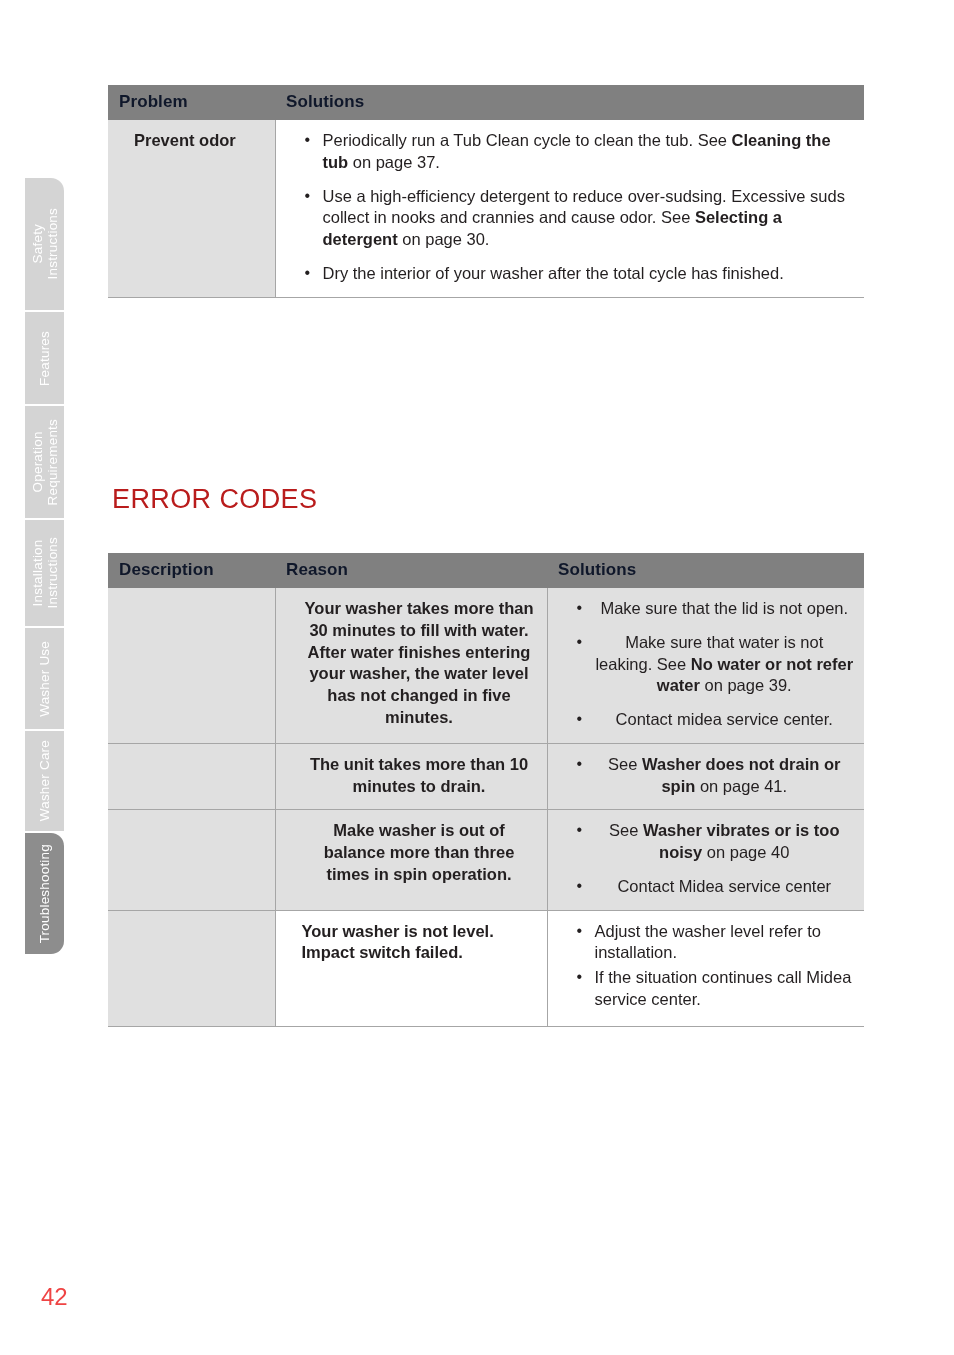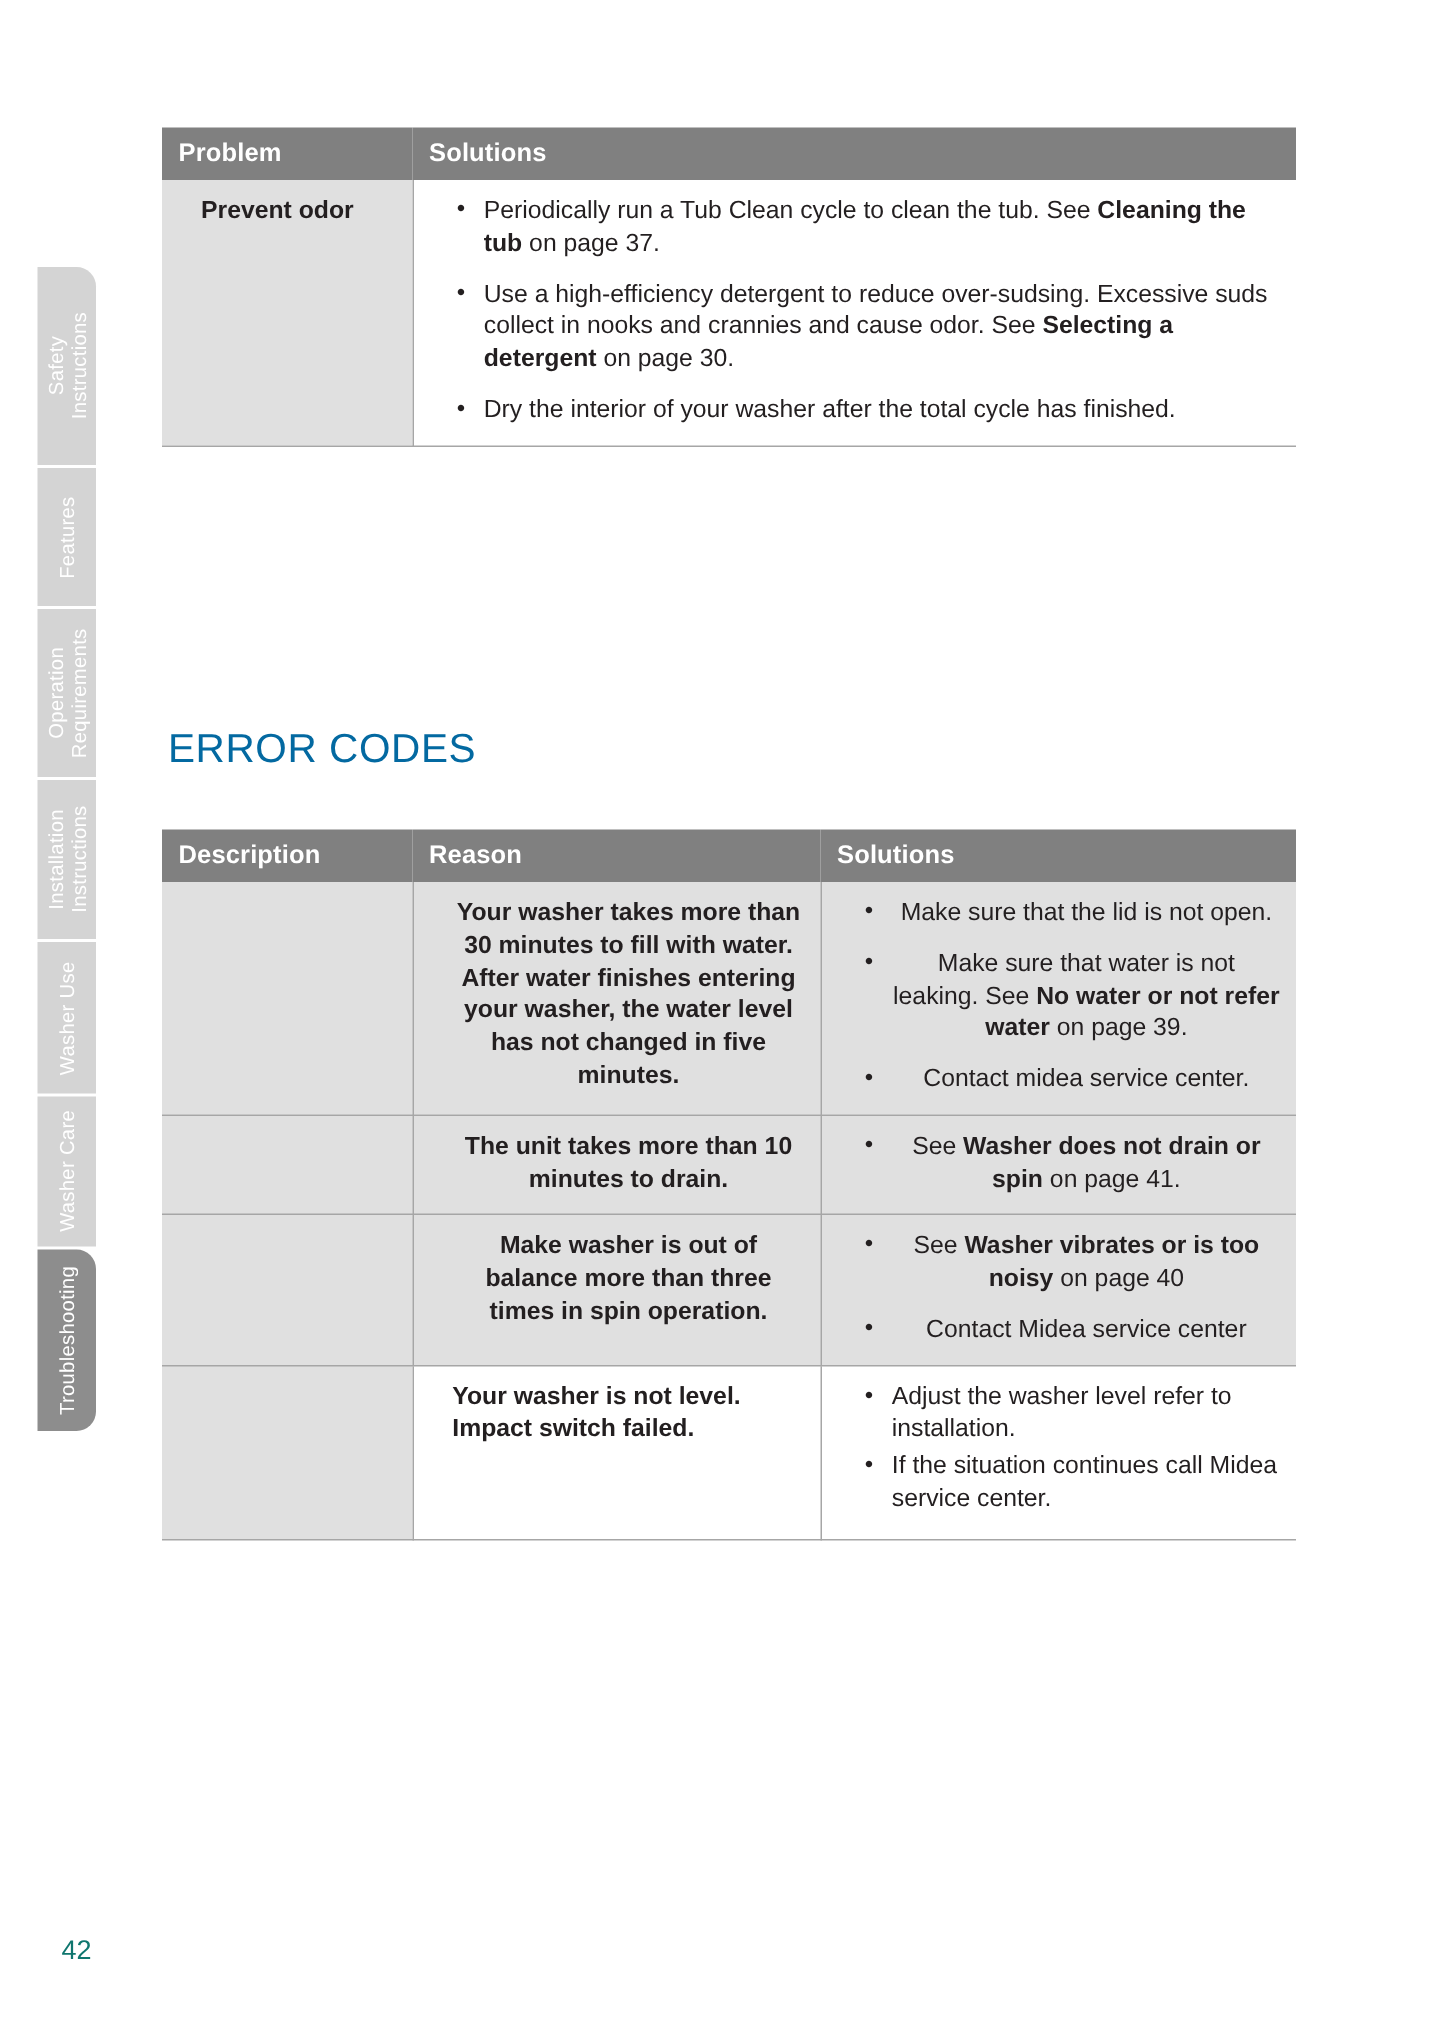--- a/index.html
+++ b/index.html
@@ -49,34 +49,34 @@
     font-family: "Liberation Sans", sans-serif;
   }
 
   
   .section-heading {
     position: absolute;
     left: 112px;
     font-size: 27px;
     font-weight: 400;
     letter-spacing: 0.4px;
-    color: #0369a1;
+    color: #b91c1c;
     font-family: "Liberation Sans", sans-serif;
   }
 
   
   .doc-table {
     position: absolute;
     border-collapse: collapse;
     table-layout: fixed;
     font-family: "Liberation Sans", sans-serif;
   }
   .doc-table thead th {
     background: #808080;
-    color: #ffffff;
+    color: #0f172a;
     font-size: 17px;
     font-weight: bold;
     text-align: left;
     padding: 7px 0 8px 11px;
     border: none;
     letter-spacing: 0.1px;
   }
   .doc-table td {
     vertical-align: top;
     padding: 10px 10px 12px 26px;
@@ -117,22 +117,22 @@
     color: #231f20;
   }
   .b { font-weight: bold; }
 
   .reason-line { font-weight: bold; }
 
   
   .page-number {
     position: absolute;
     left: 41px; bottom: 44px;
-    font-size: 18px;
-    color: #0f766e;
+    font-size: 24px;
+    color: #ef4444;
     font-family: "Liberation Sans", sans-serif;
   }
 </style>
 </head>
 <body>
 
 <div class="side-rail" id="side-rail">
     <div class="side-tab first" style="height: 132px;">
       <span class="side-tab-label">Safety
 Instructions</span>

